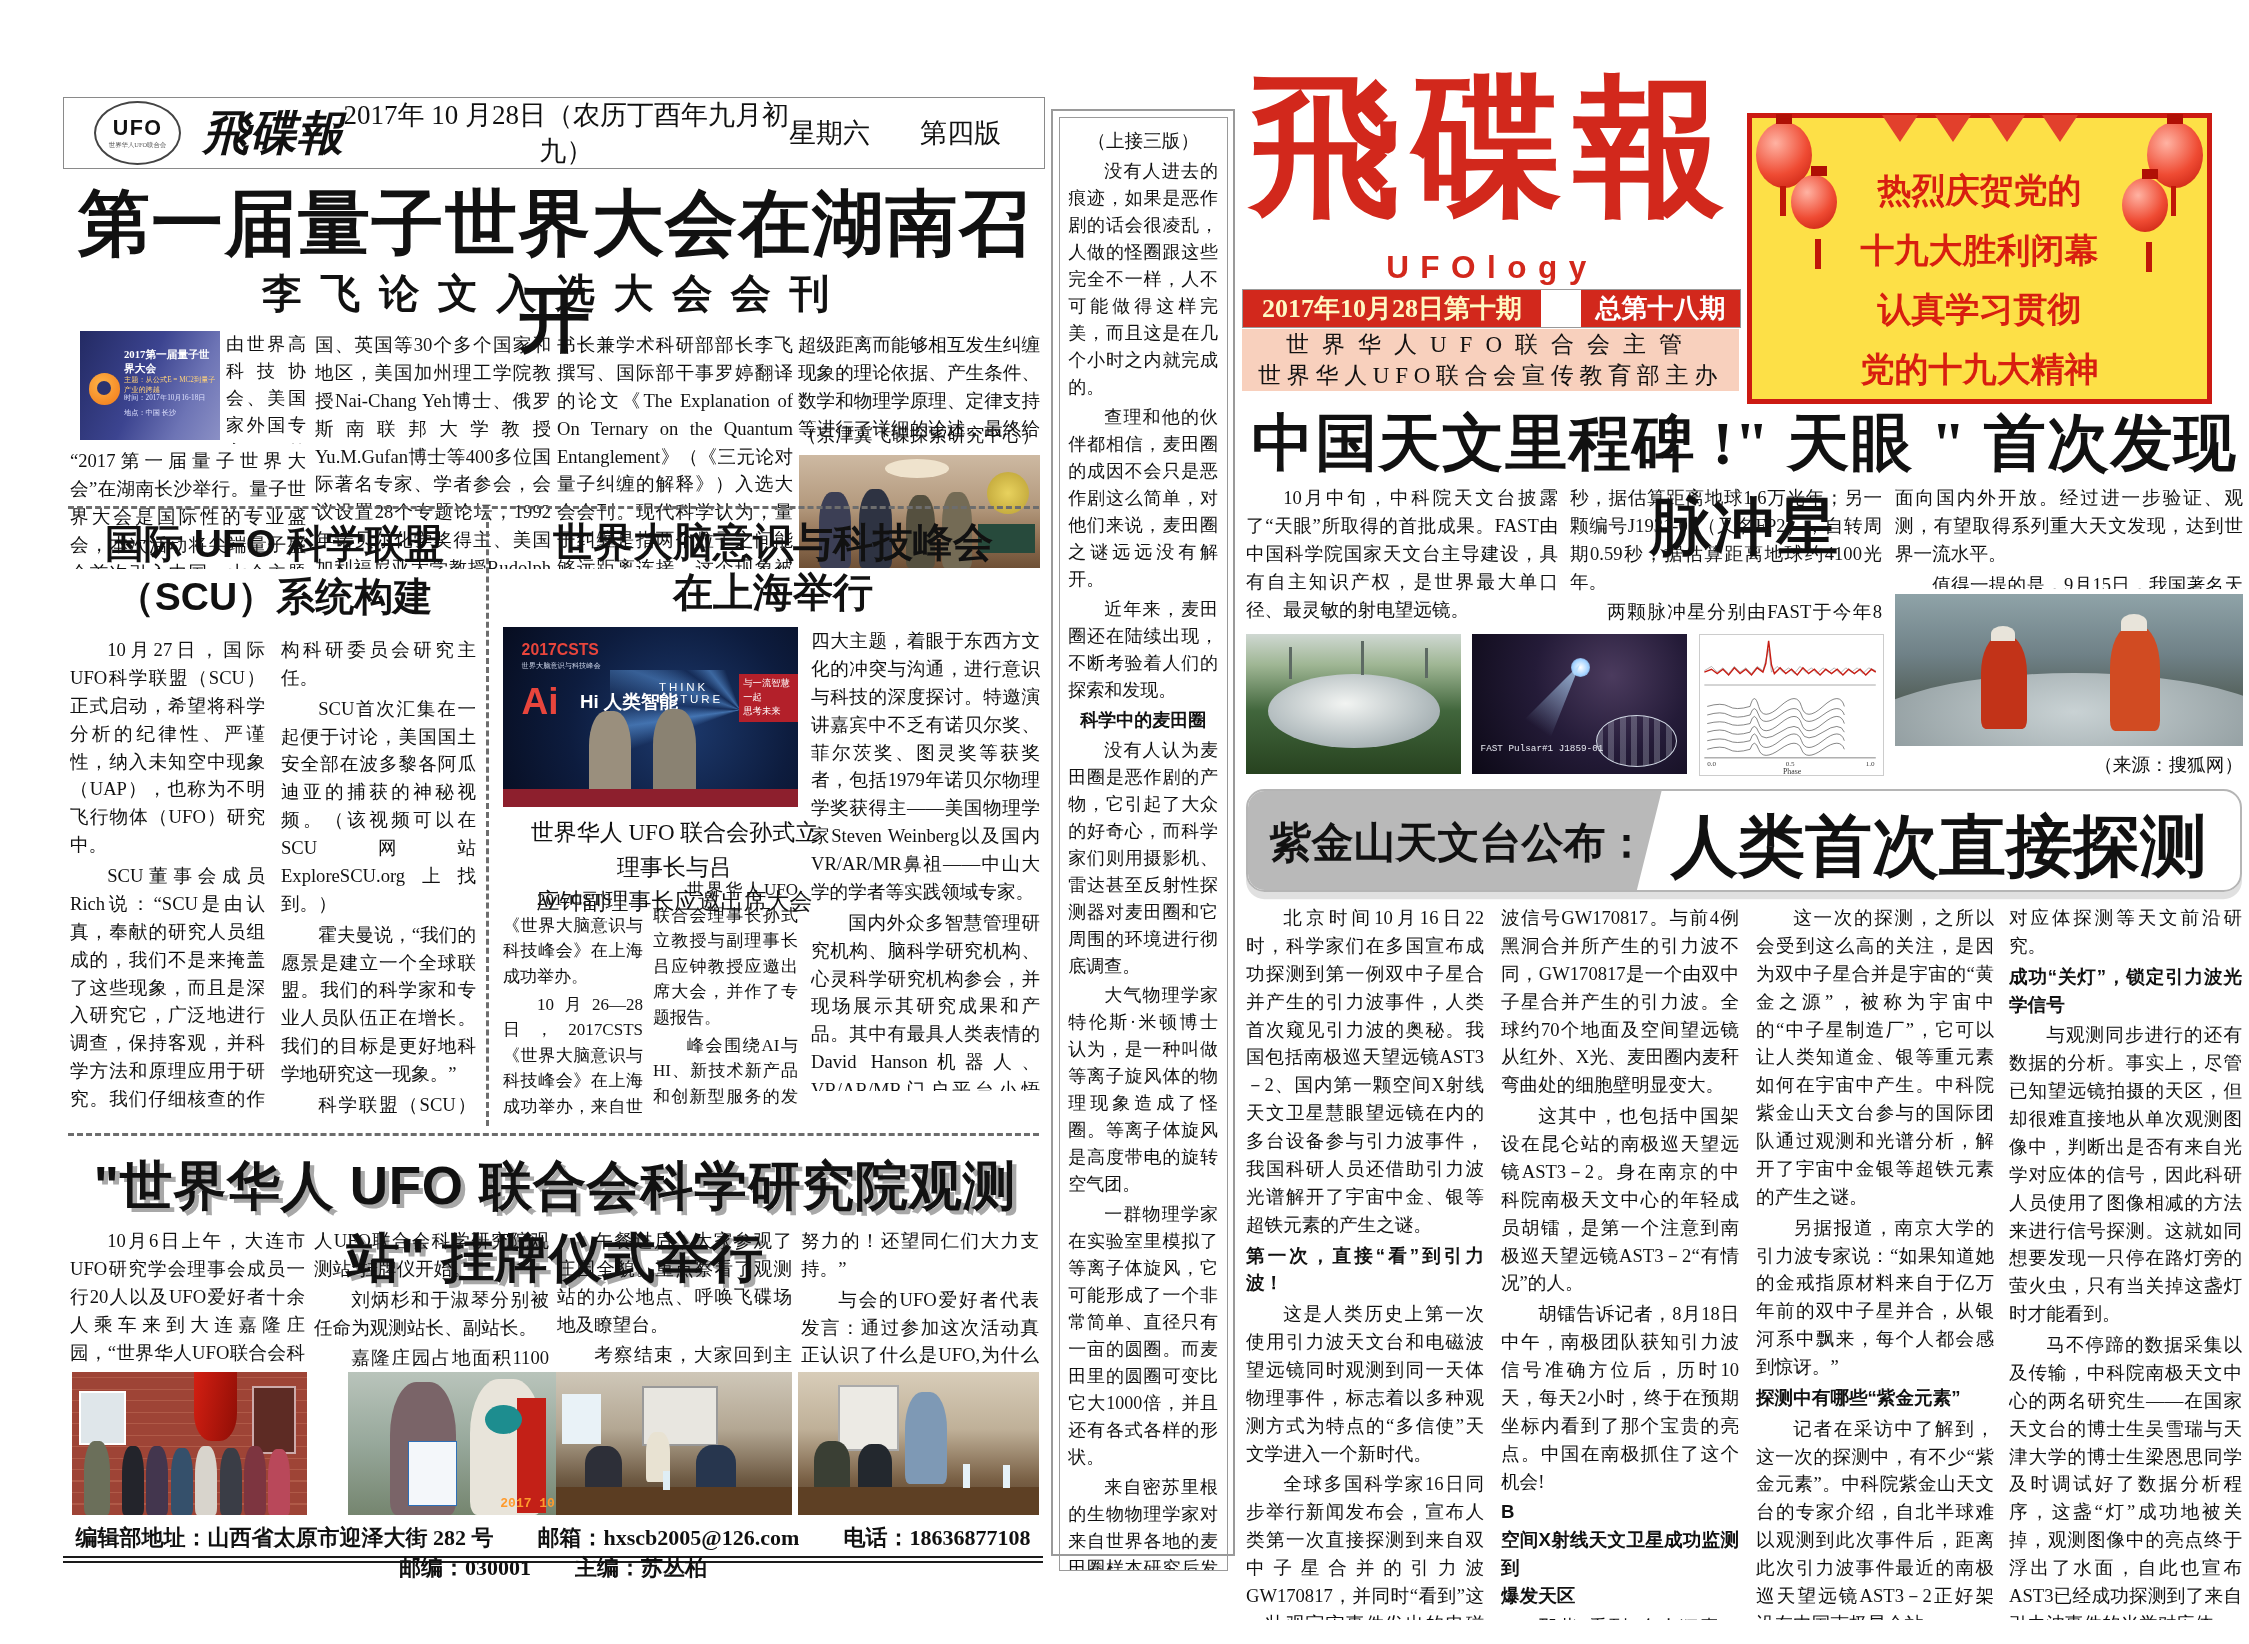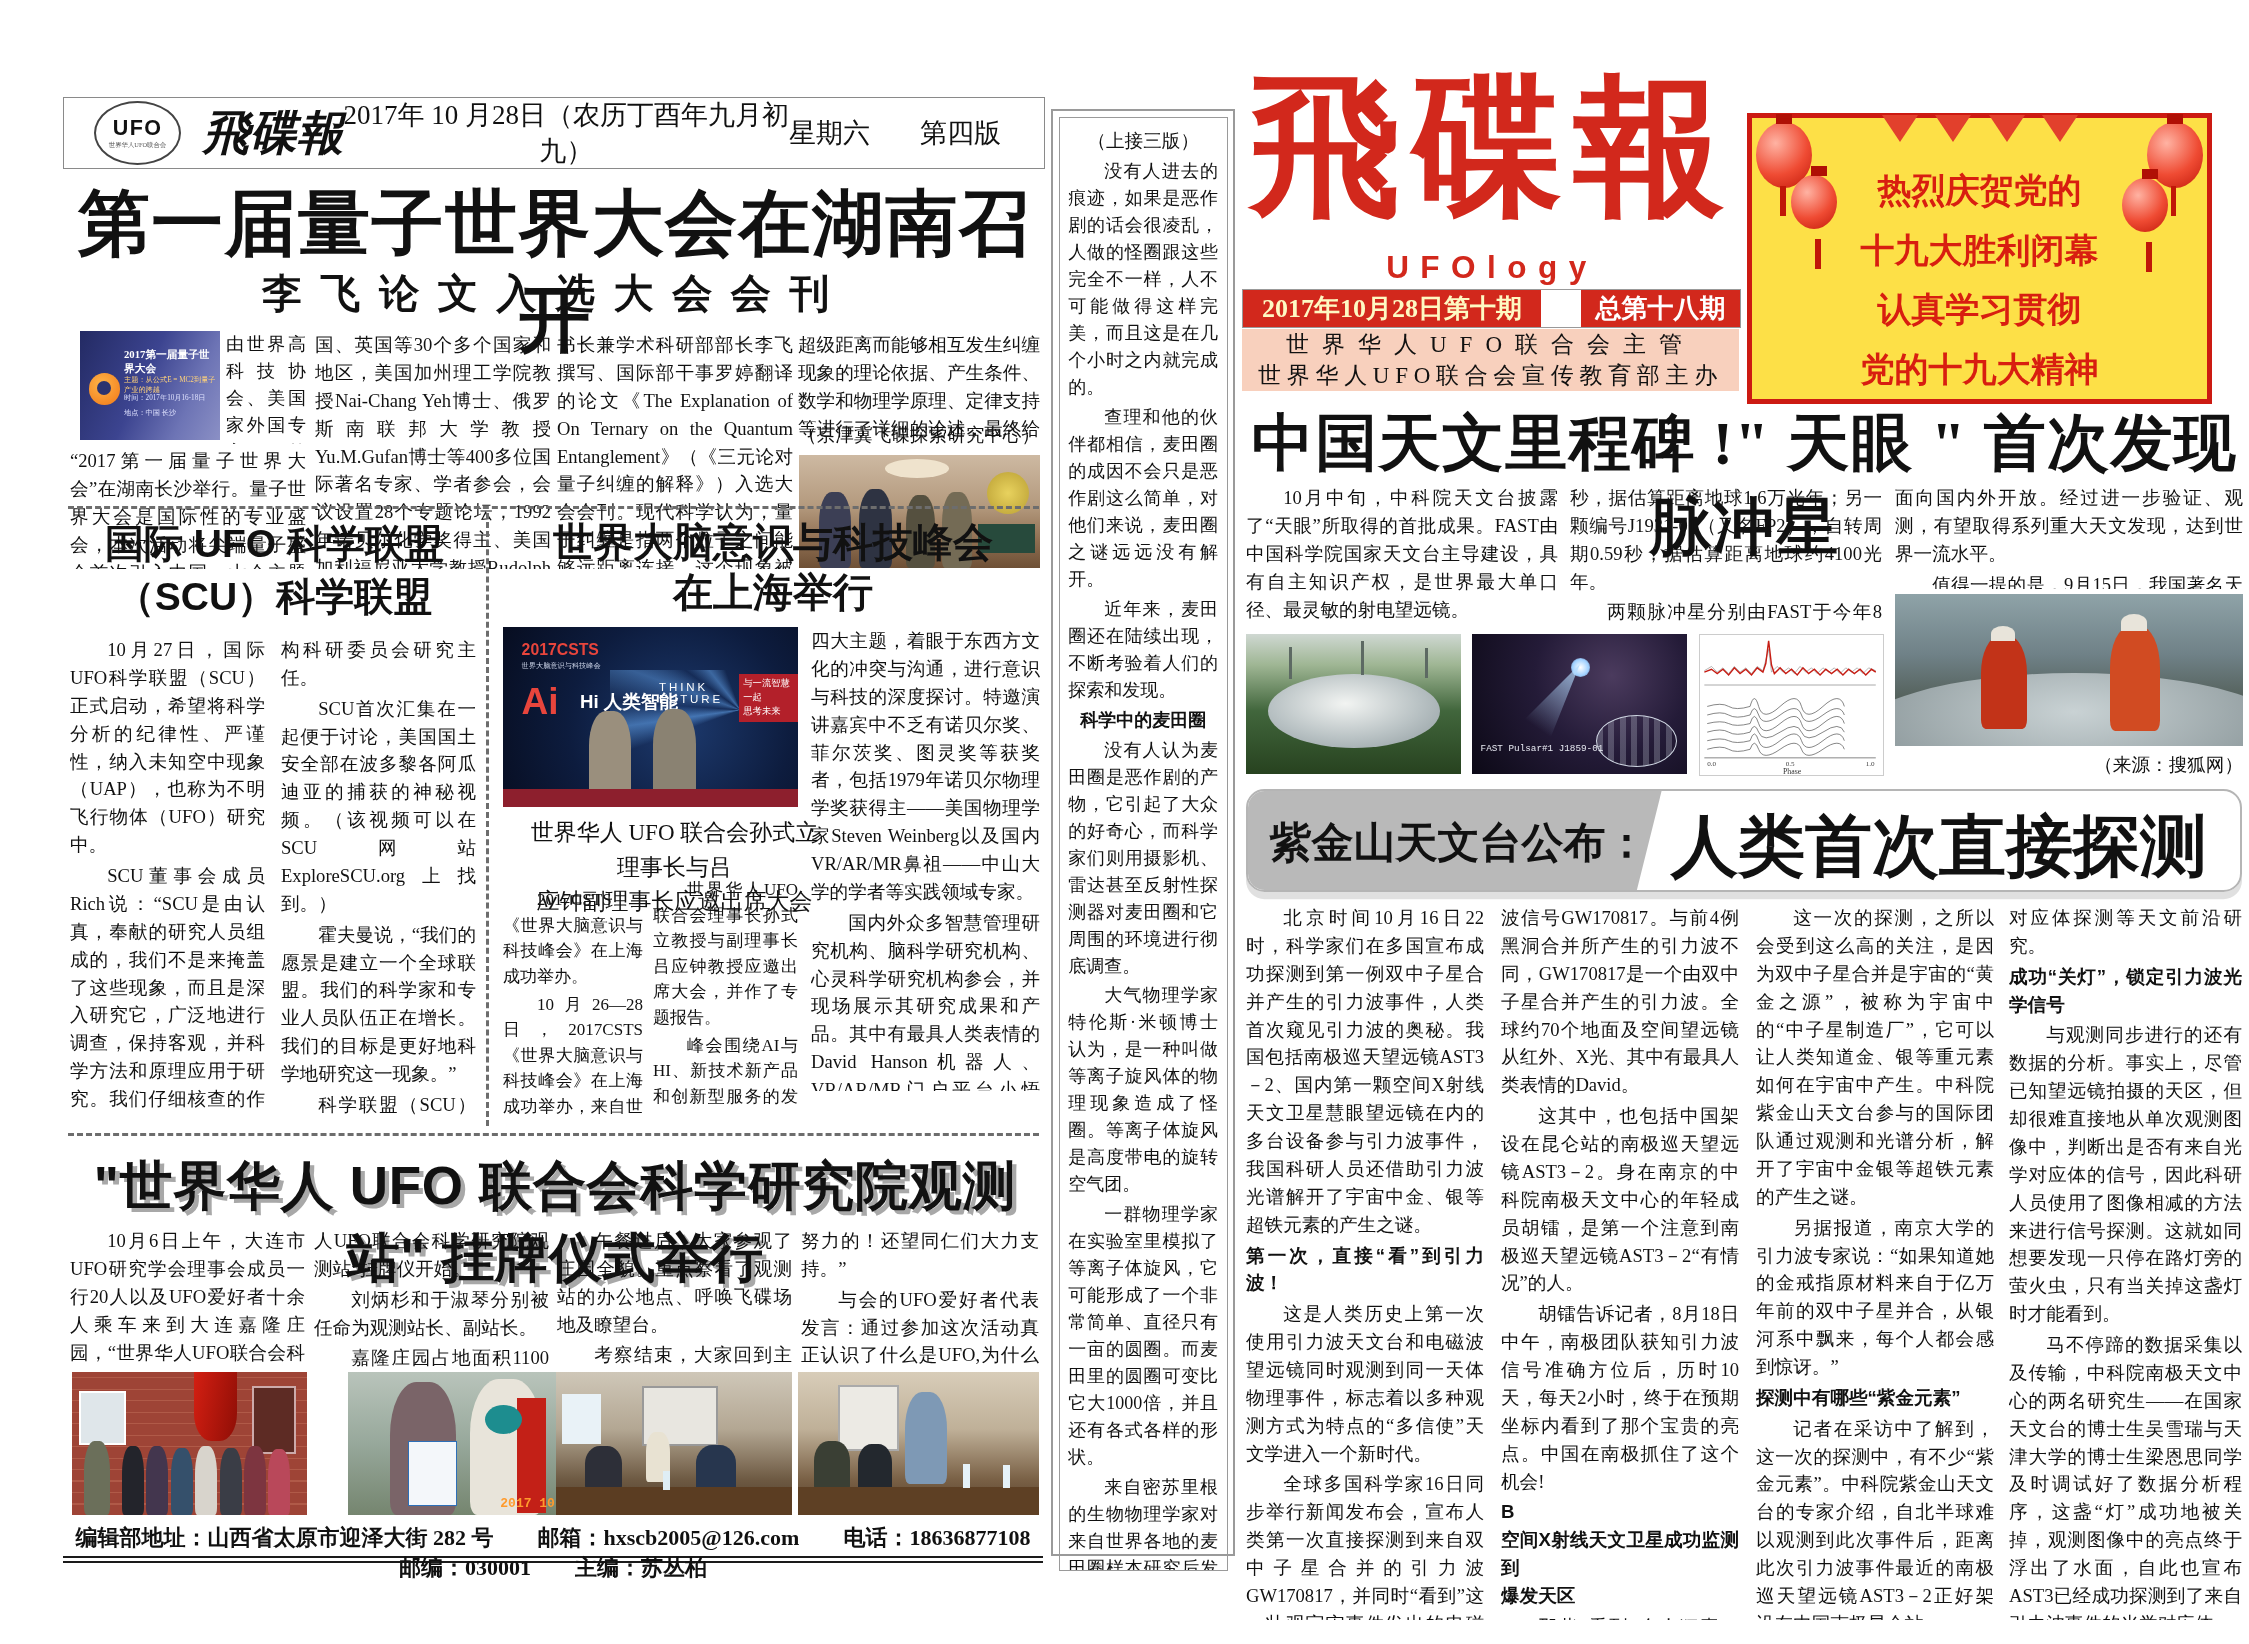--- a/index.html
+++ b/index.html
@@ -77,21 +77,21 @@
     <div class="fig" style="left:107px;top:40px;width:29px;height:73px;background:#55503f;"></div>
     <div class="fig" style="left:143px;top:37px;width:30px;height:76px;background:#746b55;"></div>
     <div style="position:absolute;left:188px;top:17px;width:42px;height:42px;border-radius:50%;background:radial-gradient(circle,#e8d25e,#c3a93c 80%);"></div>
     <div style="position:absolute;left:179px;top:69px;width:57px;height:29px;background:#274a3c;"></div>
   </div>
 
   <div class="dash-h" style="left:68px;top:506px;width:971px;"></div>
 
   <div class="abs center" style="left:68px;top:518px;width:412px;font-family:'Liberation Sans','DejaVu Sans',sans-serif;font-weight:900;font-size:39px;line-height:1.35;">
     <div>国际 UFO 科学联盟</div>
-    <div>（SCU）科学联盟</div>
+    <div>（SCU）系统构建</div>
   </div>
   <div class="col" style="left:70px;top:636px;width:195px;height:481px;font-size:18.6px;">
     <p>10月27日，国际UFO科学联盟（SCU）正式启动，希望将科学分析的纪律性、严谨性，纳入未知空中现象（UAP），也称为不明飞行物体（UFO）研究中。</p>
     <p>SCU董事会成员Rich说：“SCU是由认真，奉献的研究人员组成的，我们不是来掩盖了这些现象，而且是深入研究它，广泛地进行调查，保持客观，并科学方法和原理应用于研究。我们仔细核查的作品，经过评审的作品在我们刊上，而不是不报。”</p>
 
   </div>
   <div class="col" style="left:281px;top:636px;width:195px;height:481px;font-size:18.6px;">
     <p class="noind">构科研委员会研究主任。</p>
     <p>SCU首次汇集在一起便于讨论，美国国土安全部在波多黎各阿瓜迪亚的捕获的神秘视频。（该视频可以在SCU网站ExploreSCU.org上找到。）</p>
     <p>霍夫曼说，“我们的愿景是建立一个全球联盟。我们的科学家和专业人员队伍正在增长。我们的目标是更好地科学地研究这一现象。”</p>
@@ -323,21 +323,21 @@
   </div>
 
   <div class="col" style="left:1246px;top:904px;width:238px;height:716px;font-size:18.6px;">
     <p>北京时间10月16日22时，科学家们在多国宣布成功探测到第一例双中子星合并产生的引力波事件，人类首次窥见引力波的奥秘。我国包括南极巡天望远镜AST3－2、国内第一颗空间X射线天文卫星慧眼望远镜在内的多台设备参与引力波事件，我国科研人员还借助引力波光谱解开了宇宙中金、银等超铁元素的产生之谜。</p>
     <p class="sub">第一次，直接“看”到引力波！</p>
     <p>这是人类历史上第一次使用引力波天文台和电磁波望远镜同时观测到同一天体物理事件，标志着以多种观测方式为特点的“多信使”天文学进入一个新时代。</p>
     <p>全球多国科学家16日同步举行新闻发布会，宣布人类第一次直接探测到来自双中子星合并的引力波GW170817，并同时“看到”这一壮观宇宙事件发出的电磁信号。它发生在星系NGC4993，距地球约1.3亿光年。</p>
 
   </div>
   <div class="col" style="left:1501px;top:904px;width:238px;height:716px;font-size:18.6px;">
-    <p class="noind">波信号GW170817。与前4例黑洞合并所产生的引力波不同，GW170817是一个由双中子星合并产生的引力波。全球约70个地面及空间望远镜从红外、X光、其中有最具人类表情的David。</p>
+    <p class="noind">波信号GW170817。与前4例黑洞合并所产生的引力波不同，GW170817是一个由双中子星合并产生的引力波。全球约70个地面及空间望远镜从红外、X光、麦田圈内麦秆弯曲处的细胞壁明显变大。</p>
     <p>这其中，也包括中国架设在昆仑站的南极巡天望远镜AST3－2。身在南京的中科院南极天文中心的年轻成员胡镭，是第一个注意到南极巡天望远镜AST3－2“有情况”的人。</p>
     <p>胡镭告诉记者，8月18日中午，南极团队获知引力波信号准确方位后，历时10天，每天2小时，终于在预期坐标内看到了那个宝贵的亮点。中国在南极抓住了这个机会!</p>
     <p class="sub">B
 空间X射线天文卫星成功监测到
 爆发天区</p>
     <p>那些“看到”令人狂喜，有的“没看到”也至关重要。引力波事件发生时，全球仅有4台X射线和伽马射线望远镜成功监测到爆发天区，中国的空间X射线天文卫星慧眼望远镜便是其中之一。</p>
 
   </div>
   <div class="col" style="left:1756px;top:904px;width:238px;height:716px;font-size:18.6px;">
     <p>这一次的探测，之所以会受到这么高的关注，是因为双中子星合并是宇宙的“黄金之源”，被称为宇宙中的“中子星制造厂”，它可以让人类知道金、银等重元素如何在宇宙中产生。中科院紫金山天文台参与的国际团队通过观测和光谱分析，解开了宇宙中金银等超铁元素的产生之谜。</p>

